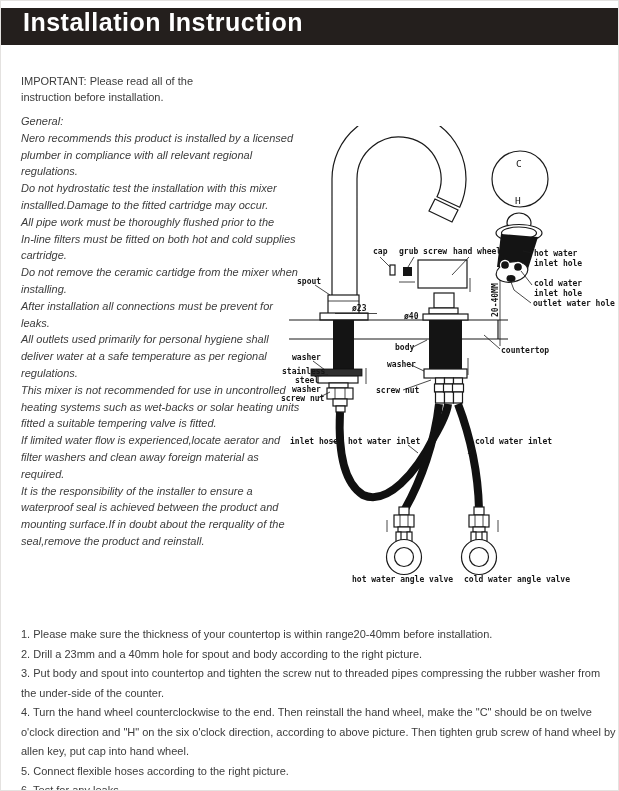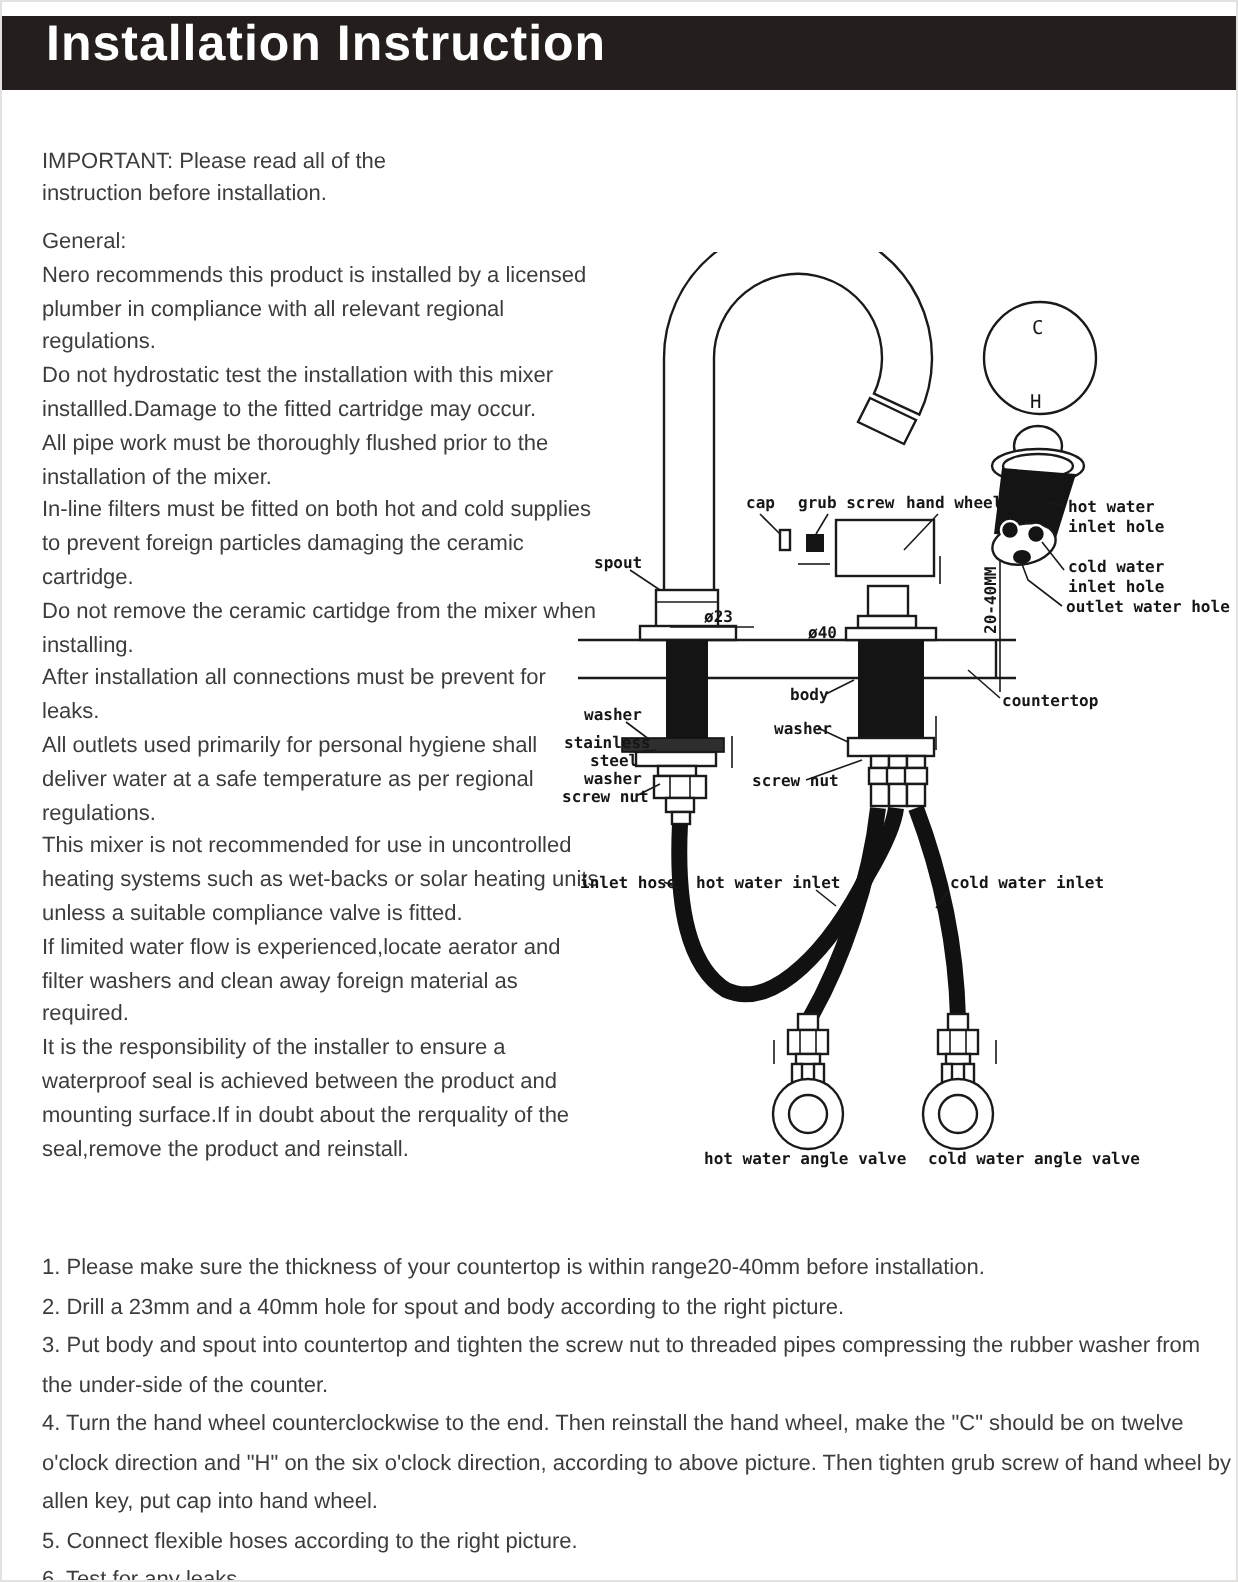--- a/index.html
+++ b/index.html
@@ -4,21 +4,21 @@
 <style>
   html,body{margin:0;padding:0;background:#fff;}
   .page{position:relative;width:619px;height:791px;background:#fff;overflow:hidden;
         font-family:"Liberation Sans",sans-serif;color:#3c3c3c;box-sizing:border-box;
         border:1px solid #e4e2e0;}
   .titlebar{position:absolute;left:0;top:7px;width:619px;height:37px;background:#241f1d;
             display:flex;align-items:flex-start;}
   .titlebar .t{color:#fff;font-size:25px;font-weight:600;letter-spacing:0.5px;margin-left:22px;}
   .important{position:absolute;left:20px;top:72px;width:230px;font-size:11px;line-height:16px;}
   .general{position:absolute;left:20px;top:112px;width:278px;font-size:11px;line-height:16.8px;}
-  .general .tline{white-space:nowrap;}
+  .general .tline{white-space:nowrap;font-style:italic;}
   .instructions{position:absolute;left:20px;top:624px;width:597px;font-size:11px;line-height:19.5px;}
   .website{position:absolute;left:466px;top:794px;width:140px;font-size:11.5px;color:#6e6e6e;}
   .diagram{position:absolute;left:280px;top:125px;width:339px;height:470px;}
   svg .lbl{font-family:"DejaVu Sans Mono","Liberation Mono",monospace;font-weight:bold;
            font-size:8px;fill:#161616;}
   svg .ch{font-family:"DejaVu Sans Mono","Liberation Mono",monospace;font-size:9.5px;fill:#161616;}
   svg .ln{stroke:#1a1a1a;stroke-width:0.8;fill:none;}
   svg .pt{stroke:#1a1a1a;stroke-width:1.2;fill:#ffffff;}
   svg .blk{fill:#141414;stroke:none;}
   svg .hose{stroke:#111;stroke-width:8;fill:none;stroke-linecap:butt;}
@@ -38,34 +38,32 @@
     </div>
 
   <div class="general">
       <div class="tline">General:</div>
       <div class="tline">Nero recommends this product is installed by a licensed</div>
       <div class="tline">plumber in compliance with all relevant regional</div>
       <div class="tline">regulations.</div>
       <div class="tline">Do not hydrostatic test the installation with this mixer</div>
       <div class="tline">installled.Damage to the fitted cartridge may occur.</div>
       <div class="tline">All pipe work must be thoroughly flushed prior to the</div>
-      <div class="tline">installation of the mixer.</div>
       <div class="tline">In-line filters must be fitted on both hot and cold supplies</div>
-      <div class="tline">to prevent foreign particles damaging the ceramic</div>
       <div class="tline">cartridge.</div>
       <div class="tline">Do not remove the ceramic cartidge from the mixer when</div>
       <div class="tline">installing.</div>
       <div class="tline">After installation all connections must be prevent for</div>
       <div class="tline">leaks.</div>
       <div class="tline">All outlets used primarily for personal hygiene shall</div>
       <div class="tline">deliver water at a safe temperature as per regional</div>
       <div class="tline">regulations.</div>
       <div class="tline">This mixer is not recommended for use in uncontrolled</div>
       <div class="tline">heating systems such as wet-backs or solar heating units</div>
-      <div class="tline">unless a suitable compliance valve is fitted.</div>
+      <div class="tline">fitted a suitable tempering valve is fitted.</div>
       <div class="tline">If limited water flow is experienced,locate aerator and</div>
       <div class="tline">filter washers and clean away foreign material as</div>
       <div class="tline">required.</div>
       <div class="tline">It is the responsibility of the installer to ensure a</div>
       <div class="tline">waterproof seal is achieved between the product and</div>
       <div class="tline">mounting surface.If in doubt about the rerquality of the</div>
       <div class="tline">seal,remove the product and reinstall.</div>
     </div>
 
   <div class="instructions">

